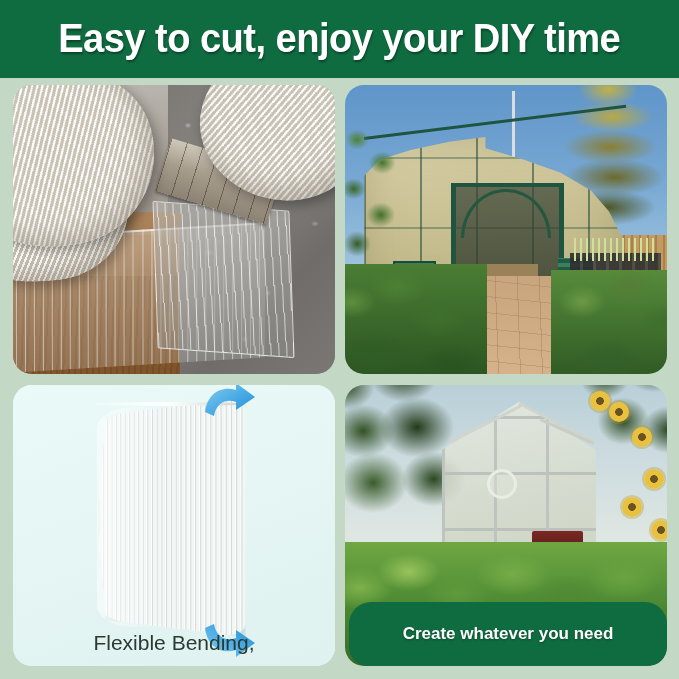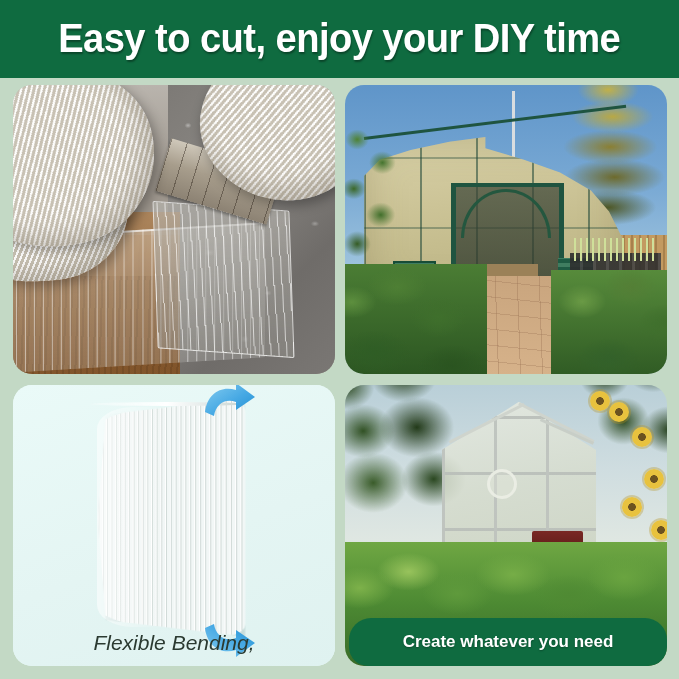--- a/index.html
+++ b/index.html
@@ -236,21 +236,20 @@
     pointer-events:none;
   }
   .arrow{position:absolute;width:54px;height:44px;}
   .arrow-top{left:59%;top:-1%;}
   .arrow-bot{left:59%;bottom:3%;transform:scaleY(-1);}
   .bl-caption{
     position:absolute;left:0;right:0;bottom:10px;
     text-align:center;color:#2b3a31;
     font-size:21px;line-height:1.18;font-weight:400;
     font-family:"Liberation Sans","DejaVu Sans",sans-serif;
-    font-style:italic;
   }
 
   
   .br-sky{position:absolute;inset:0;background:linear-gradient(180deg,#b9cfd8 0%,#cfdde0 30%,#dfe7e2 55%,#c8d8c4 75%);}
   .br-treeL{
     position:absolute;left:-12%;top:-10%;width:52%;height:66%;
     background:
       radial-gradient(ellipse 24% 18% at 24% 16%,#2d4a21,transparent 70%),
       radial-gradient(ellipse 28% 20% at 58% 10%,#253f1c,transparent 72%),
       radial-gradient(ellipse 26% 20% at 34% 40%,#315124,transparent 72%),
@@ -302,21 +301,21 @@
       radial-gradient(ellipse 14% 22% at 68% 40%,#4f8a33,transparent 72%),
       radial-gradient(ellipse 15% 24% at 84% 26%,#6aa440,transparent 72%),
       radial-gradient(ellipse 16% 24% at 16% 72%,#4a8430,transparent 74%),
       radial-gradient(ellipse 16% 24% at 46% 78%,#3f762a,transparent 74%),
       radial-gradient(ellipse 16% 24% at 76% 74%,#457d2e,transparent 74%),
       linear-gradient(180deg,#6fa743 0%,#4d8a33 45%,#356526 100%);
   }
   .br-flower{position:absolute;width:11px;height:11px;border-radius:50%;
     background:radial-gradient(circle,#b05a18 0 35%,#e8922c 36% 100%);}
   .br-banner{
-    position:absolute;left:4px;right:0;bottom:0;height:48px;
+    position:absolute;left:4px;right:0;bottom:0;height:64px;
     background:#0f6b40;
     border-radius:22px 22px 19px 19px;
     display:flex;flex-direction:column;align-items:center;justify-content:center;
   }
   .br-banner span{
     color:#fff;font-weight:bold;font-size:17px;line-height:1.22;
     text-shadow:0 1px 2px rgba(0,0,0,.30);white-space:nowrap;
     font-family:"Liberation Sans","DejaVu Sans",sans-serif;
   }
 </style>

